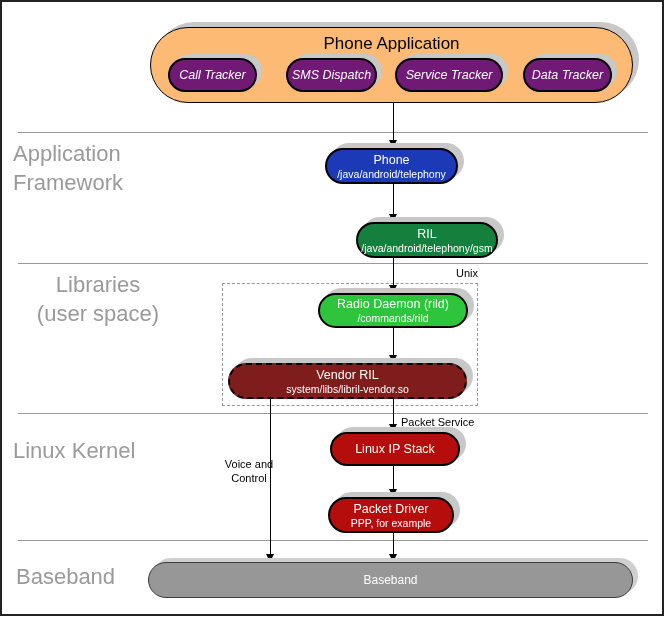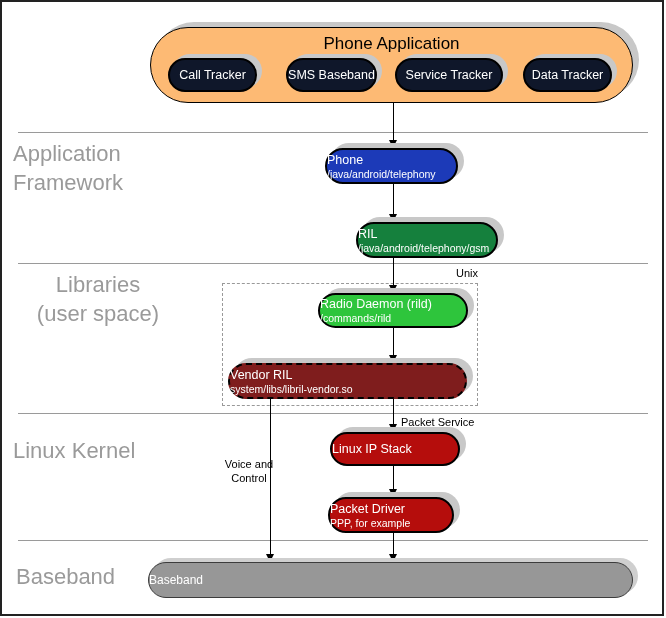--- a/index.html
+++ b/index.html
@@ -18,32 +18,32 @@
   #sec-kernel{left:13px;top:436px;}
   #sec-baseband{left:16px;top:562px;}
 
   #phone-app{
     position:absolute;left:150px;top:27px;width:483px;height:76px;background:#fdba74;
     border:1px solid #000;border-radius:40px;box-shadow:6px -5px 0 0 #c8c8c8;box-sizing:border-box;
   }
   #phone-app-title{margin-top:6px;text-align:center;font-size:17px;color:#000;}
 
   .app-btn{
-    position:absolute;top:58px;height:34px;background:#0f172a;color:#fff;
+    position:absolute;top:58px;height:34px;background:#701a75;color:#fff;
     border:2px solid #000;border-radius:17px;box-sizing:border-box;
     display:flex;align-items:center;justify-content:center;
-    font-size:12.5px;box-shadow:5px -4px 0 0 #c8c8c8;white-space:nowrap;
+    font-size:12.5px;box-shadow:5px -4px 0 0 #c8c8c8;white-space:nowrap;font-style:italic;
   }
   #btn-call{left:168px;width:89px;}
   #btn-sms{left:286px;width:91px;}
   #btn-service{left:395px;width:108px;}
   #btn-data{left:523px;width:89px;}
 
   .pill{
-    position:absolute;border:2px solid #000;border-radius:18px;color:#fff;text-align:left;
+    position:absolute;border:2px solid #000;border-radius:18px;color:#fff;text-align:center;
     display:flex;flex-direction:column;justify-content:center;box-sizing:border-box;
     box-shadow:6px -5px 0 0 #c8c8c8;
   }
   .pill .t{font-size:12.5px;line-height:15px;}
   .pill .s{font-size:10.5px;line-height:12px;}
   #node-phone{left:325px;top:148px;width:133px;height:36px;background:#1c3ab8;}
   #node-ril{left:318px;top:222px;width:142px;height:36px;background:#15803d;margin-left:38px;}
   #node-rild{left:318px;top:293px;width:150px;height:35px;background:#2ec53c;}
   #node-vendor{left:228px;top:363px;width:239px;height:36px;background:#7f1d1d;border-style:dashed;}
   #node-ipstack{left:330px;top:432px;width:130px;height:34px;background:#b50d0c;}
@@ -113,21 +113,21 @@
     <div class="arr" id="a6"></div>
   <div class="vline" id="l7"></div>
     <div class="arr" id="a7"></div>
   <div class="vline" id="l8"></div>
     <div class="arr" id="a8"></div>
 
   <div id="phone-app">
     <div id="phone-app-title">Phone Application</div>
   </div>
   <div class="app-btn" id="btn-call">Call Tracker</div>
-  <div class="app-btn" id="btn-sms">SMS Baseband</div>
+  <div class="app-btn" id="btn-sms">SMS Dispatch</div>
   <div class="app-btn" id="btn-service">Service Tracker</div>
   <div class="app-btn" id="btn-data">Data Tracker</div>
 
   <div class="pill" id="node-phone">
     <div class="t">Phone</div>
     <div class="s">/java/android/telephony</div>
   </div>
   <div class="pill" id="node-ril">
     <div class="t">RIL</div>
     <div class="s">/java/android/telephony/gsm</div>

